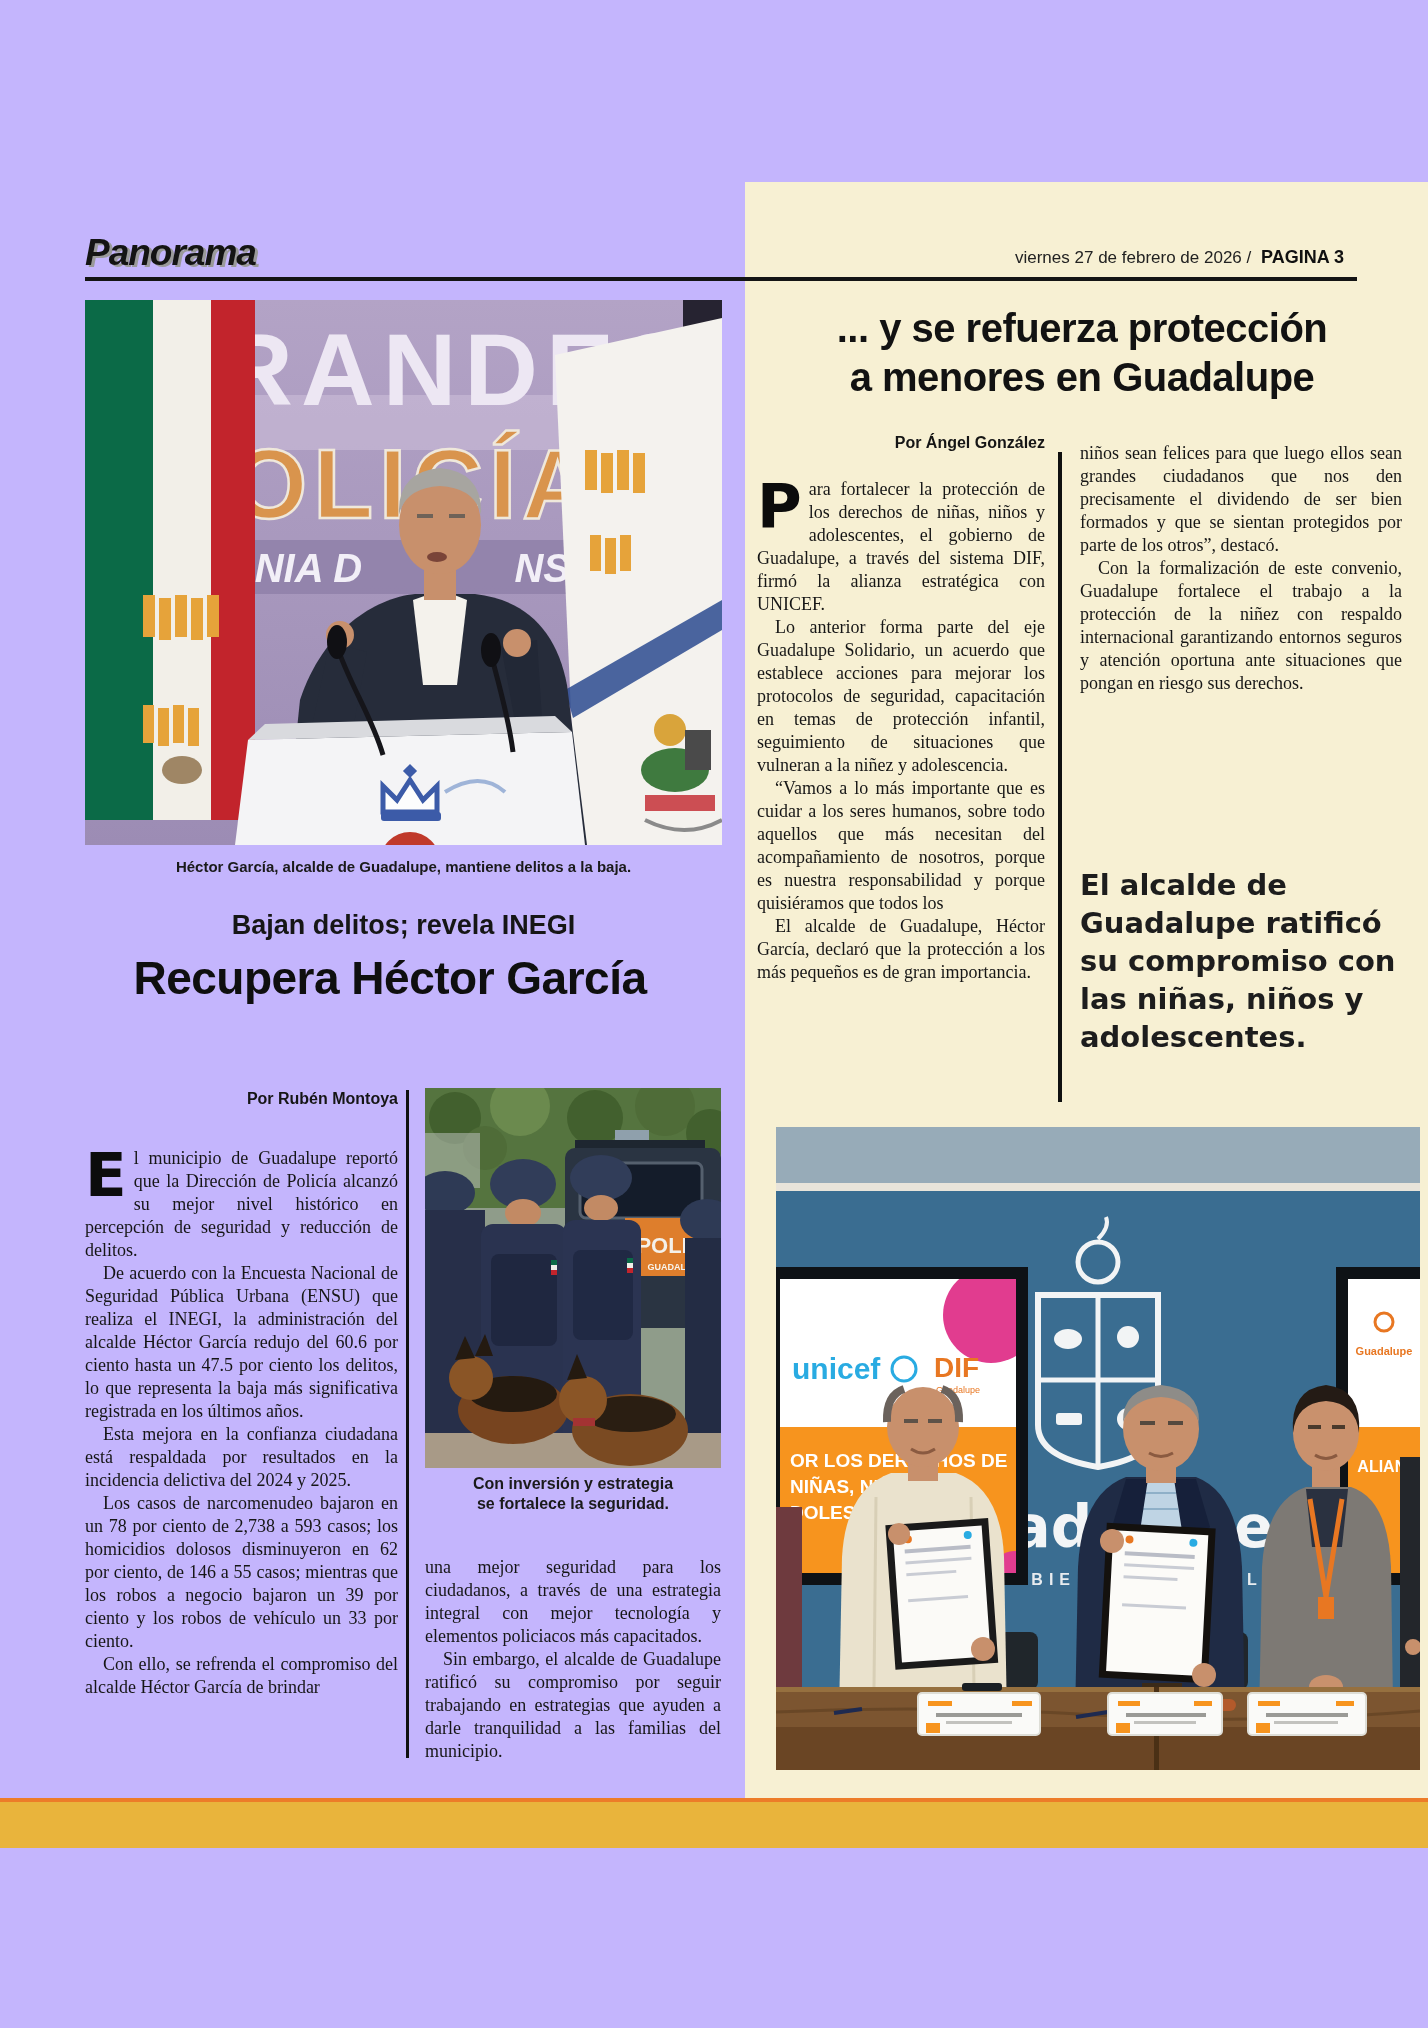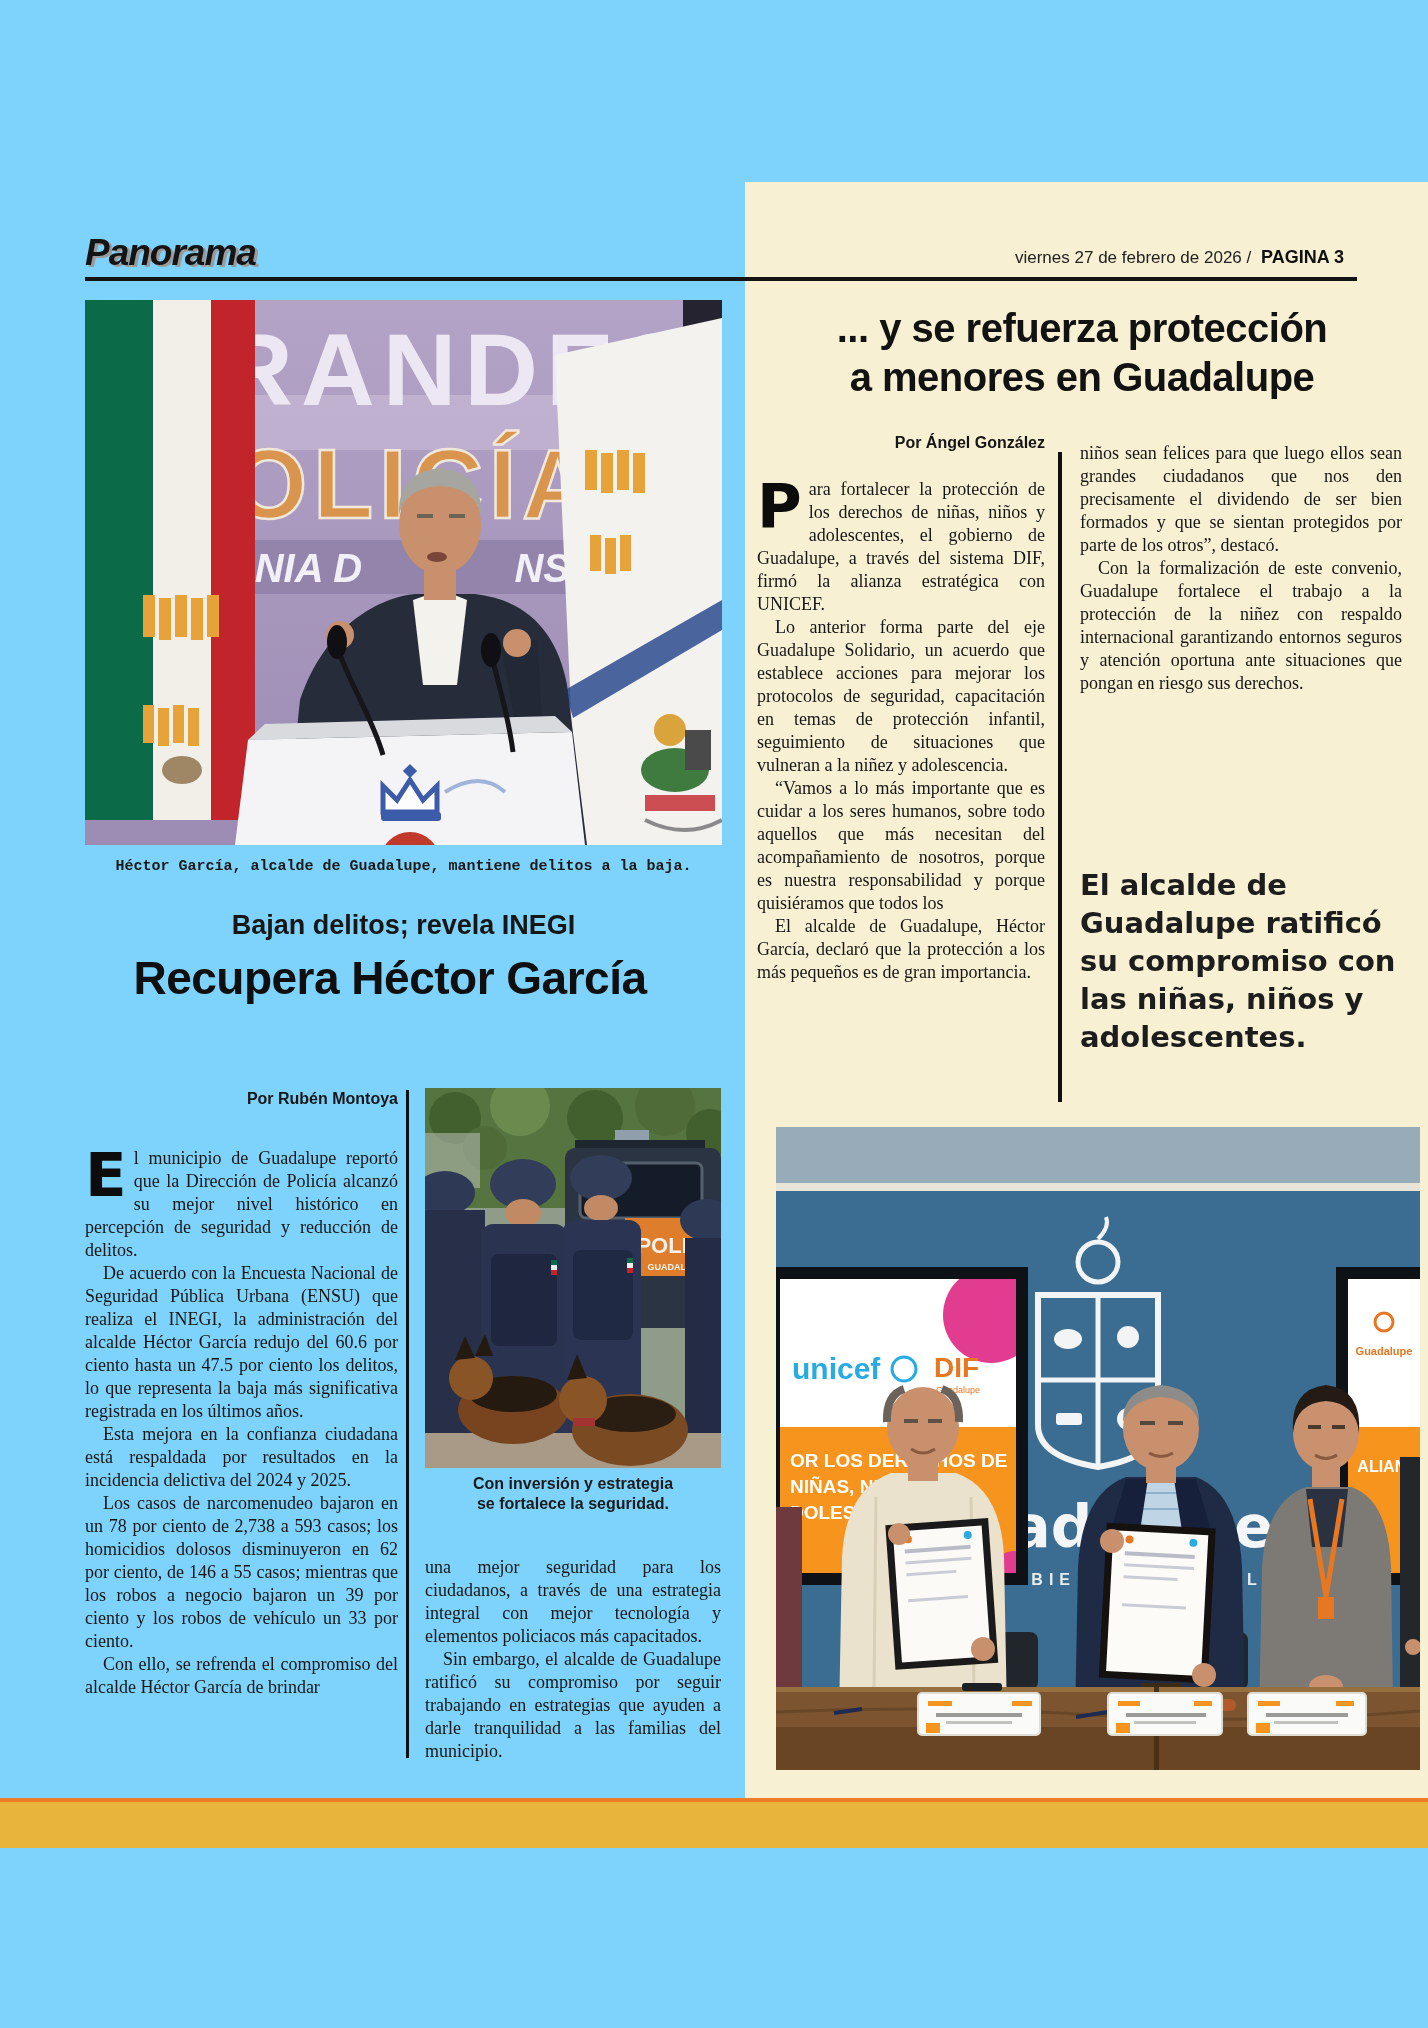--- a/index.html
+++ b/index.html
@@ -1,16 +1,16 @@
 <!DOCTYPE html>
 <html><head>
 <meta charset="utf-8">
 <style>
   html,body{margin:0;padding:0;background:#e8e8e8;}
-  .page{position:relative;width:1428px;height:2028px;background:#7dd3fc;overflow:hidden;
+  .page{position:relative;width:1428px;height:2028px;background:#c4b5fd;overflow:hidden;
         font-family:"Liberation Serif",serif;color:#1c1c1c;margin:0 auto;}
   .cream{position:absolute;left:745px;top:182px;width:683px;height:1616px;background:#F7F0D3;}
   
   .masthead{position:absolute;left:85px;top:234px;width:260px;height:44px;}
   .masthead .brand{font-family:"Liberation Sans",sans-serif;font-style:italic;font-weight:bold;
         font-size:37px;letter-spacing:-1px;color:#141414;text-shadow:3px 2px 0 #9a9a9a;line-height:1;}
   .masthead .tagline{position:absolute;left:68px;top:36px;font-family:"Liberation Sans",sans-serif;
         font-size:9px;font-weight:bold;letter-spacing:2.5px;color:#B5121B;margin-top:31px;}
   .rule{position:absolute;left:85px;top:277px;width:1272px;height:4px;background:#141414;}
   .dateline{position:absolute;top:247px;right:84px;font-family:"Liberation Sans",sans-serif;
@@ -143,21 +143,21 @@
         <path d="M360,492 Q395,470 420,492" stroke="#9FB4D8" stroke-width="4" fill="none"></path>
       </g>
     </g>
     <g>
       <path d="M298,455 C288,420 268,390 254,352" stroke="#15151A" stroke-width="5" fill="none"></path>
       <ellipse cx="252" cy="342" rx="10" ry="17" fill="#101014"></ellipse>
       <path d="M428,452 C424,420 416,392 408,362" stroke="#15151A" stroke-width="5" fill="none"></path>
       <ellipse cx="406" cy="350" rx="10" ry="17" fill="#101014"></ellipse>
     </g>
   </svg>
-  <div class="caption" style="left:85px;top:858px;width:637px;font-family:Liberation Mono, monospace;">Héctor García, alcalde de Guadalupe, mantiene delitos a la baja.</div>
+  <div class="caption" style="left:85px;top:858px;width:637px;">Héctor García, alcalde de Guadalupe, mantiene delitos a la baja.</div>
 
   <div class="kicker">Bajan delitos; revela INEGI</div>
   <div class="headline-inegi">
     <span>Recupera Héctor García</span><br>
   </div>
   <div class="byline" style="left:85px;top:1090px;width:313px;">Por Rubén Montoya</div>
 
   <div class="bodycol" style="left:85px;top:1147px;width:313px;height:618px;overflow:hidden;">
     <p class="first"><span class="dropcap">E</span><span>l municipio de Guadalupe reportó que la Dirección de Policía alcanzó su mejor nivel histórico en percepción de seguridad y reducción de delitos.</span></p>
     <p>De acuerdo con la Encuesta Nacional de Seguridad Pública Urbana (ENSU) que realiza el INEGI, la administración del alcalde Héctor García redujo del 60.6 por ciento hasta un 47.5 por ciento los delitos, lo que representa la baja más significativa registrada en los últimos años.</p>

